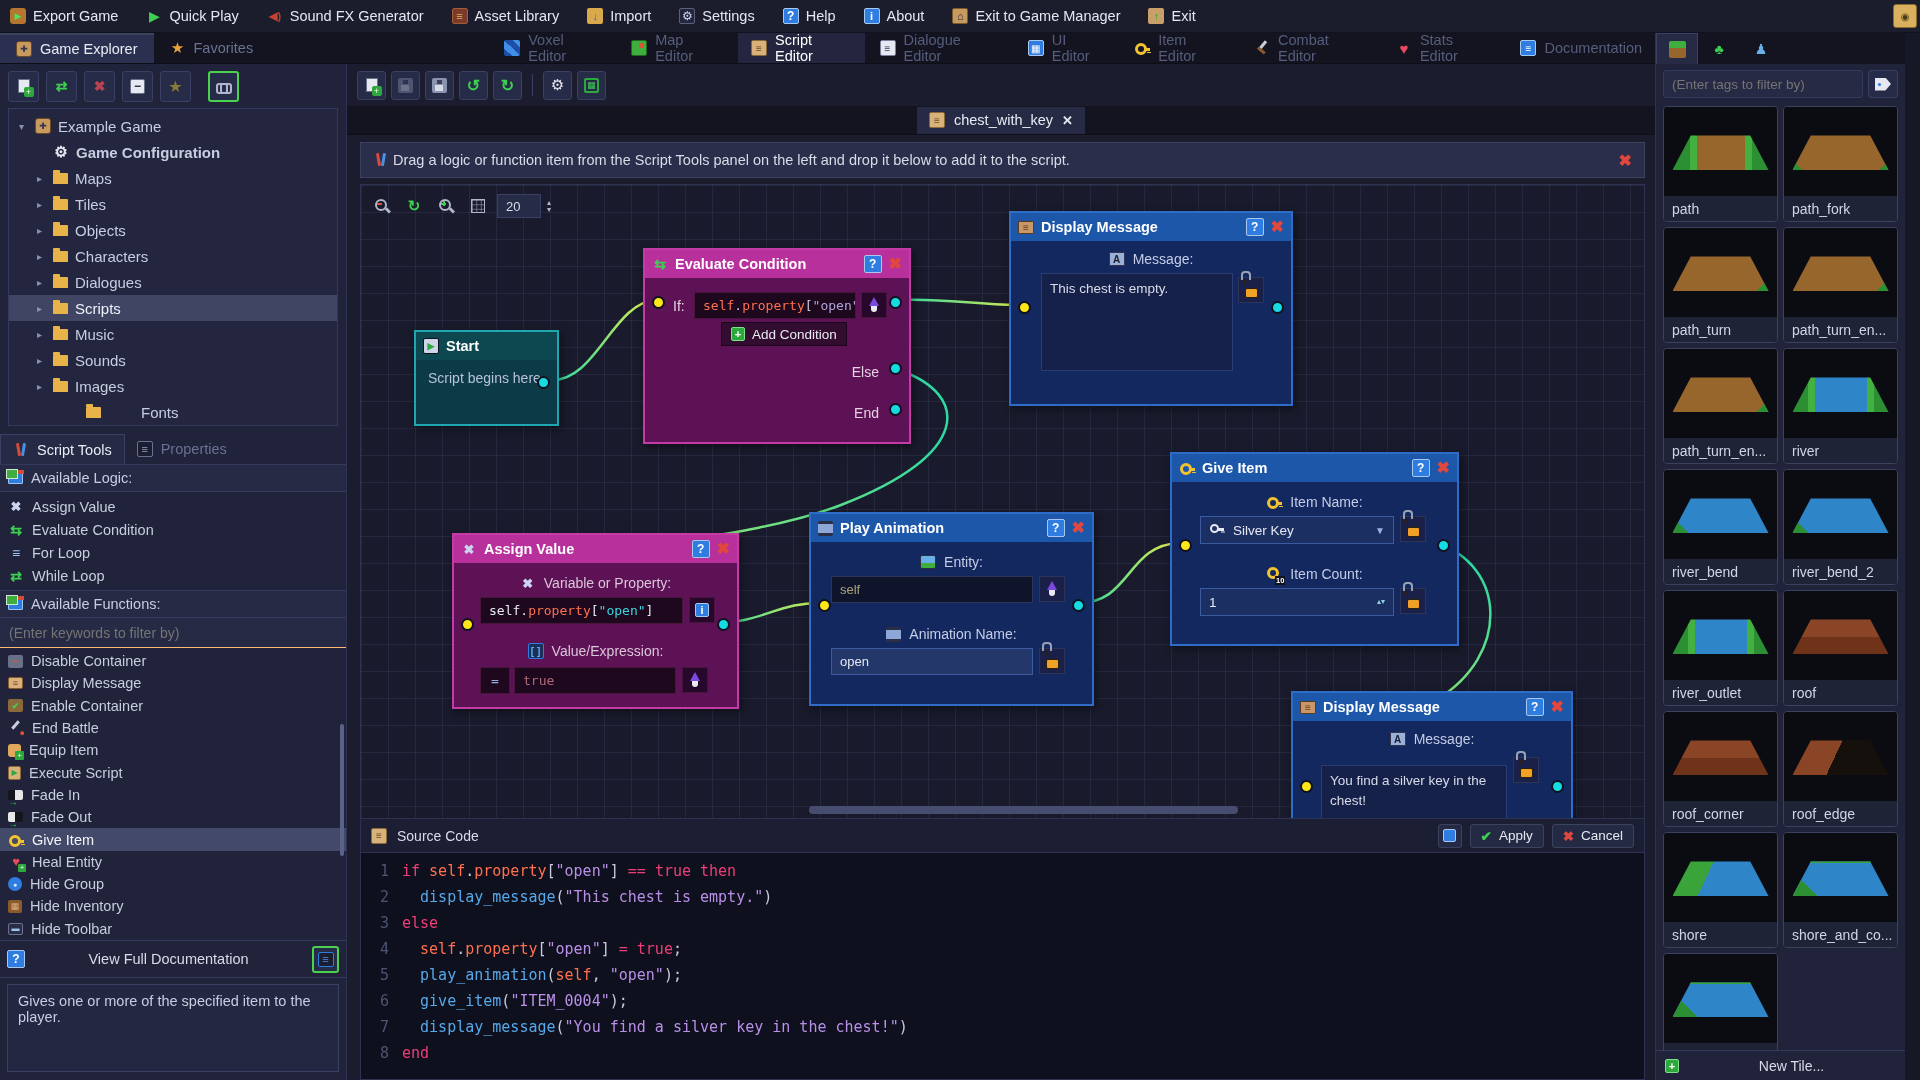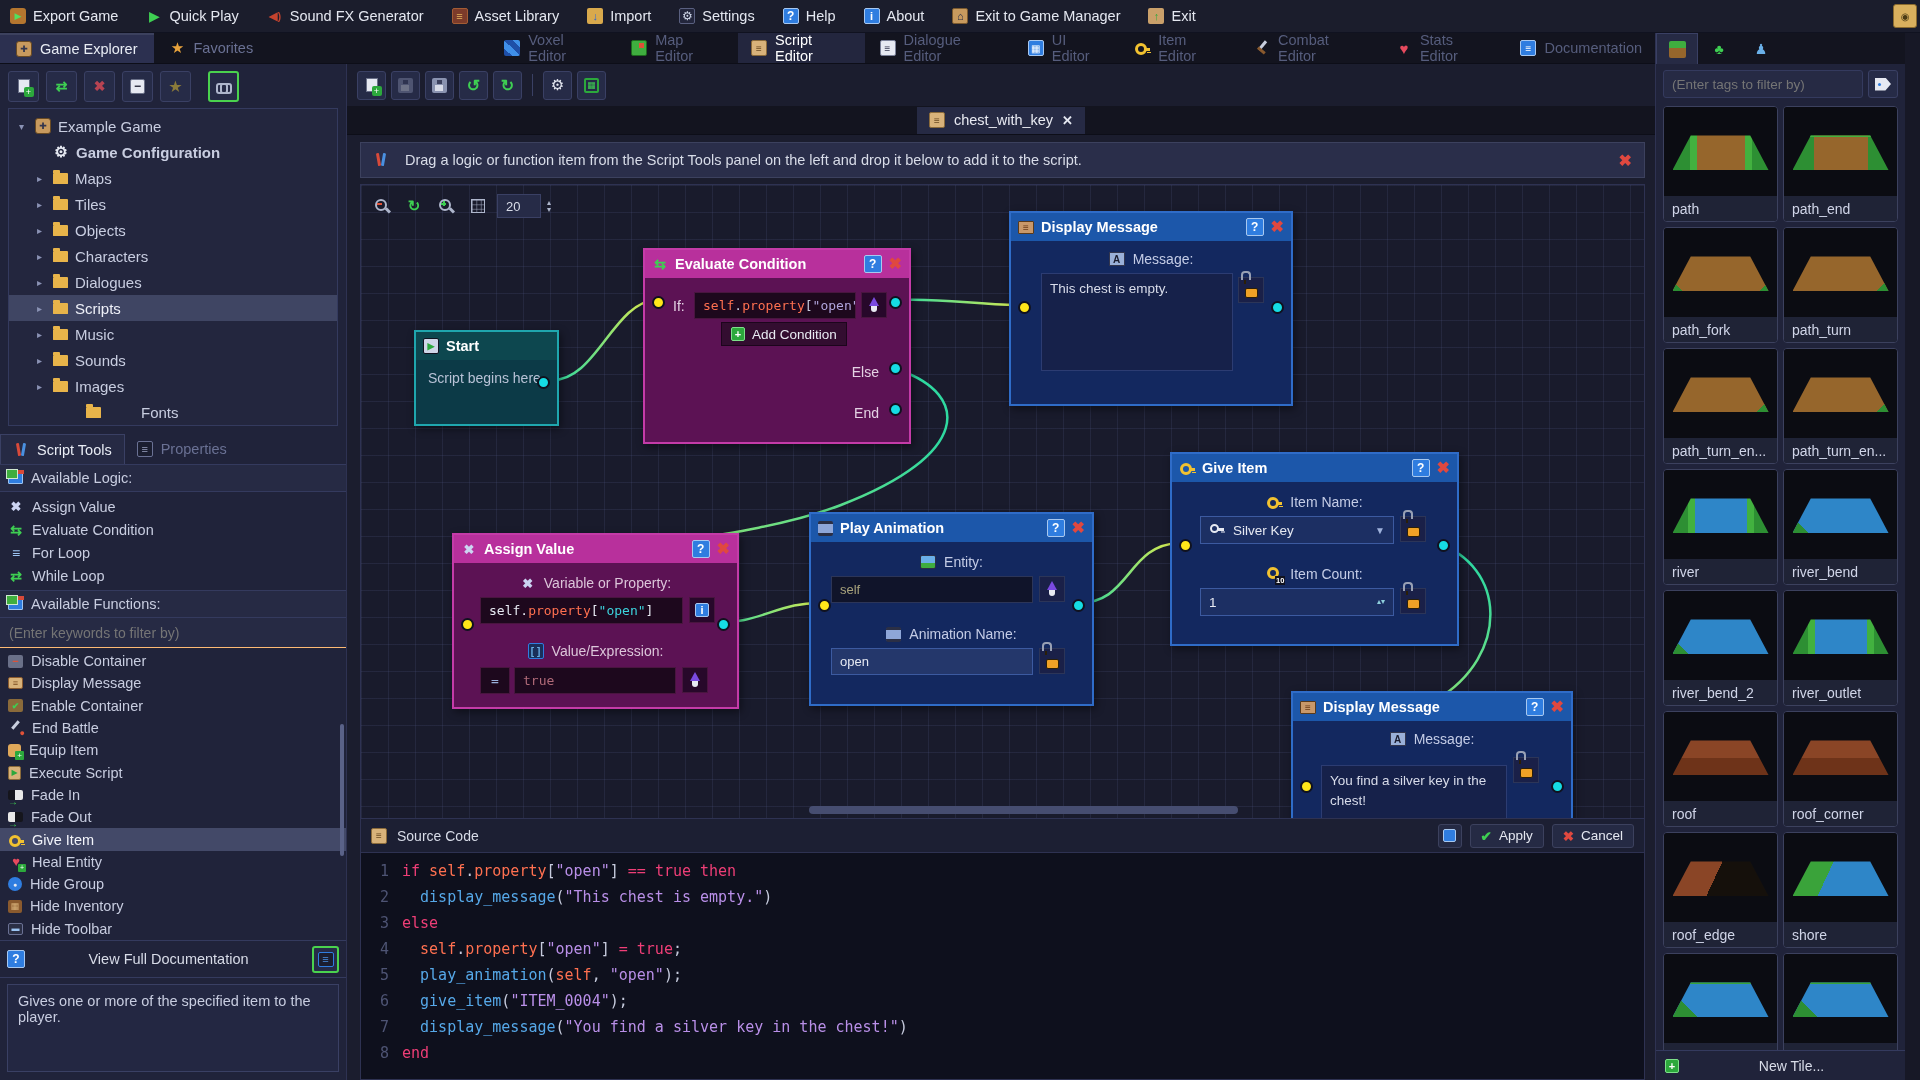--- a/index.html
+++ b/index.html
@@ -47,21 +47,21 @@
   .desc-box{margin:6px 7px;height:88px;border:1px solid #3a4064;background:#232742;padding:8px 10px;font-size:14.5px;color:#c8cde0}
 
   
   .center{position:absolute;left:347px;top:64px;width:1308px;height:1016px;background:#1b1d2e}
   .c-toolbar{height:42px;display:flex;align-items:center;gap:5px;padding:0 10px}
   .c-toolbar .tbtn{width:29px;height:29px}
   .c-sep{width:1px;height:22px;background:#3a4064;margin:0 5px}
   .c-tabstrip{height:29px;background:#13141f;border-bottom:1px solid #0d0e18;display:flex;justify-content:center;align-items:center}
   .doc-tab{display:flex;align-items:center;gap:9px;height:27px;padding:0 12px;background:#262a44;font-size:14.5px;color:#e8eaf2}
   .doc-tab .x{color:#e6e9f2;font-weight:bold;font-size:13px}
-  .banner{margin:7px 10px 6px 13px;height:36px;background:#2a2e4a;border:1px solid #3c415e;display:flex;align-items:center;gap:16px;padding:0 12px;font-size:14.5px;color:#d8dce8}
+  .banner{margin:7px 10px 6px 13px;height:36px;background:#2a2e4a;border:1px solid #3c415e;display:flex;align-items:center;gap:4px;padding:0 12px;font-size:14.5px;color:#d8dce8}
   .banner .x{margin-left:auto;color:#e0483f;font-weight:bold;font-size:16px}
   .canvas{position:relative;margin:0 10px 0 13px;width:1285px;height:636px;border:1px solid #2e3252;overflow:hidden;background:#191b2c;
     background-image:linear-gradient(rgba(96,104,156,.16) 1px,transparent 1px),linear-gradient(90deg,rgba(96,104,156,.16) 1px,transparent 1px);
     background-size:27px 27px}
   .wires{position:absolute;left:0;top:0}
   .sub-toolbar{position:absolute;left:8px;top:8px;display:flex;align-items:center;gap:6px}
   .sub-toolbar .tbtn{width:26px;height:26px;background:transparent;border:none}
   .gridsize{width:44px;height:24px;background:#262b47;border:1px solid #3a4064;color:#d8dce8;font-size:13px;display:flex;align-items:center;padding:0 8px}
   .spin{display:flex;flex-direction:column;color:#aeb6cc;font-size:8px;line-height:7px}
   .hscroll{position:absolute;left:448px;top:621px;width:429px;height:8px;background:#464d70;border-radius:4px}
@@ -859,26 +859,20 @@
   <div class="tile-grid">
 
   <div class="tile-card">
         <div class="tile-img">
           <div class="tile-prev t-path"></div>
         </div>
         <div class="tile-label">path</div>
       </div>
       <div class="tile-card">
         <div class="tile-img">
-          <div class="tile-prev t-path-end"></div>
-        </div>
-        <div class="tile-label">path_end</div>
-      </div>
-      <div class="tile-card">
-        <div class="tile-img">
           <div class="tile-prev t-path-fork"></div>
         </div>
         <div class="tile-label">path_fork</div>
       </div>
       <div class="tile-card">
         <div class="tile-img">
           <div class="tile-prev t-path-turn"></div>
         </div>
         <div class="tile-label">path_turn</div>
       </div>

